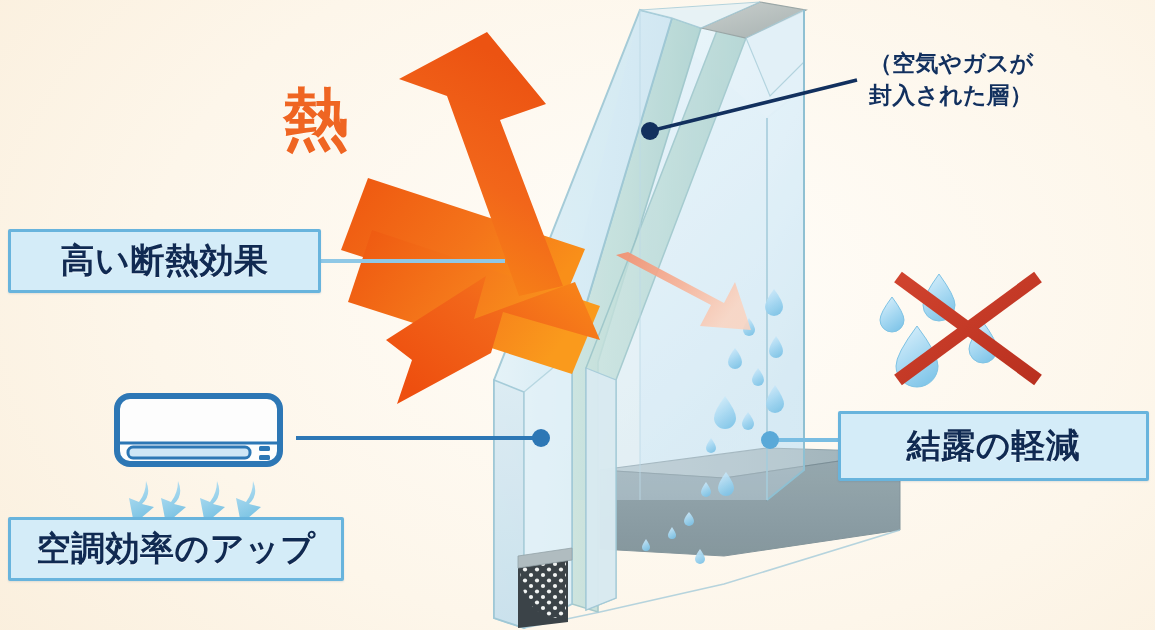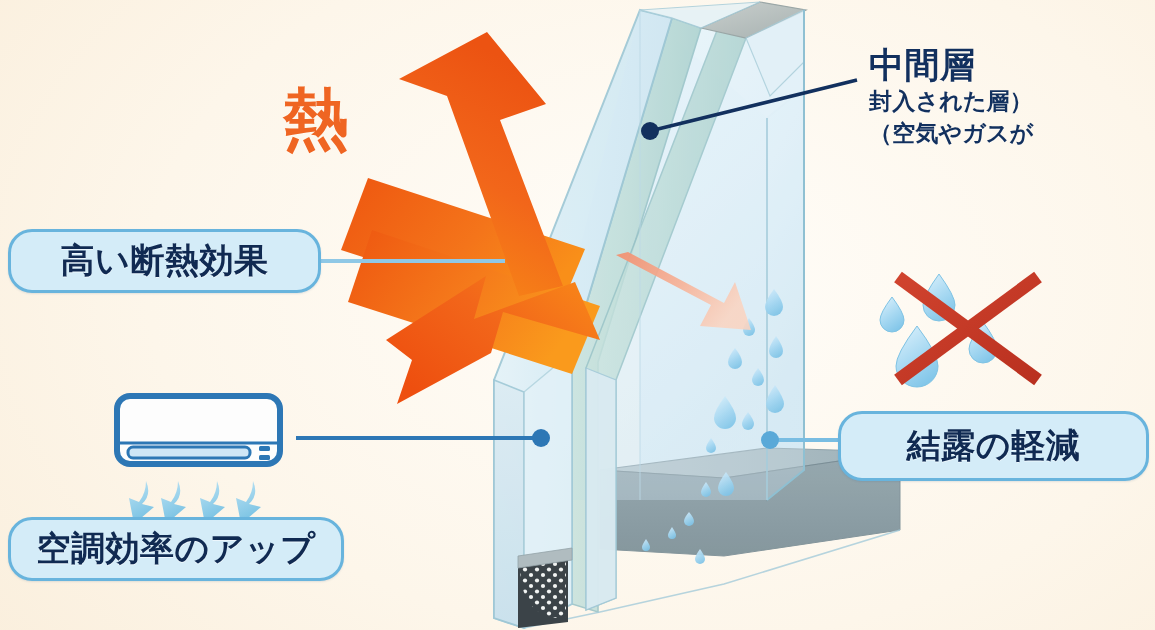--- a/index.html
+++ b/index.html
@@ -21,21 +21,21 @@
 
   
   .pill {
     position: absolute;
     box-sizing: border-box;
     display: flex;
     align-items: center;
     justify-content: center;
     background: #d4ecf8;
     border: 3px solid #68b4dd;
-    border-radius: 24px;
+    border-radius: 2px;
     color: #102a52;
     font-weight: 700;
     letter-spacing: 0.5px;
     text-shadow: 0 1px 0 rgba(255,255,255,0.55);
     box-shadow: 0 1px 2px rgba(60,100,140,0.14);
     z-index: 40;
     white-space: nowrap;
   }
   #pill-insulation { left: 8px;   top: 229px; width: 313px; height: 64px;  font-size: 34px; }
   #pill-aircon     { left: 8px;   top: 517px; width: 336px; height: 64px;  font-size: 34px; }
@@ -317,18 +317,17 @@
 
   <div class="pill" id="pill-aircon">
     <span>空調効率のアップ</span>
   </div>
 
   <div class="pill" id="pill-condens">
     <span>結露の軽減</span>
   </div>
 
   <div id="label-interlayer">
-    <div class="title">中間層</div>
+    <div class="sub">（空気やガスが</div>
     <div class="sub">封入された層）</div>
-    <div class="sub">（空気やガスが</div>
   </div>
 
 </div>
 
 </body></html>

